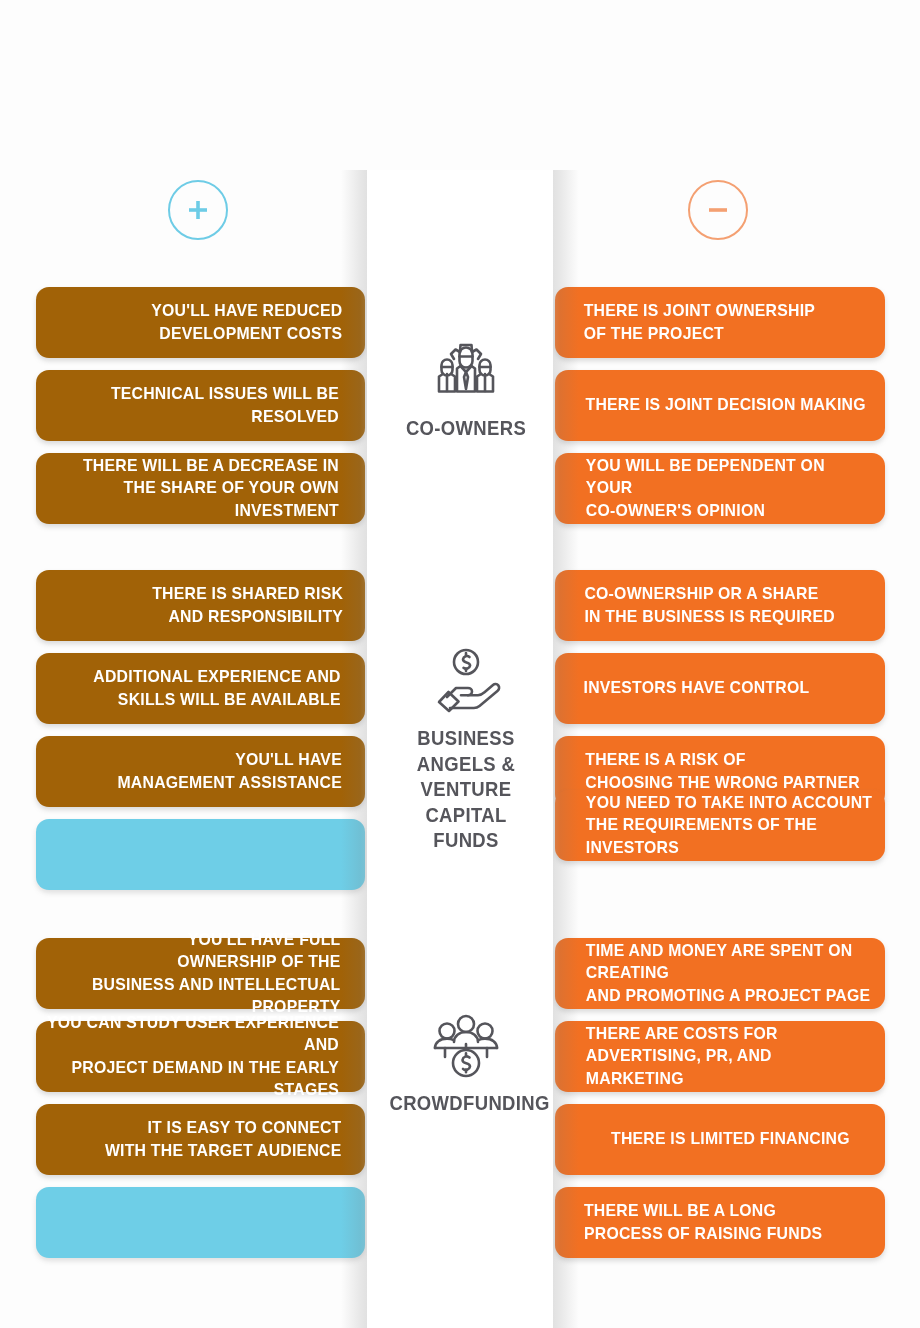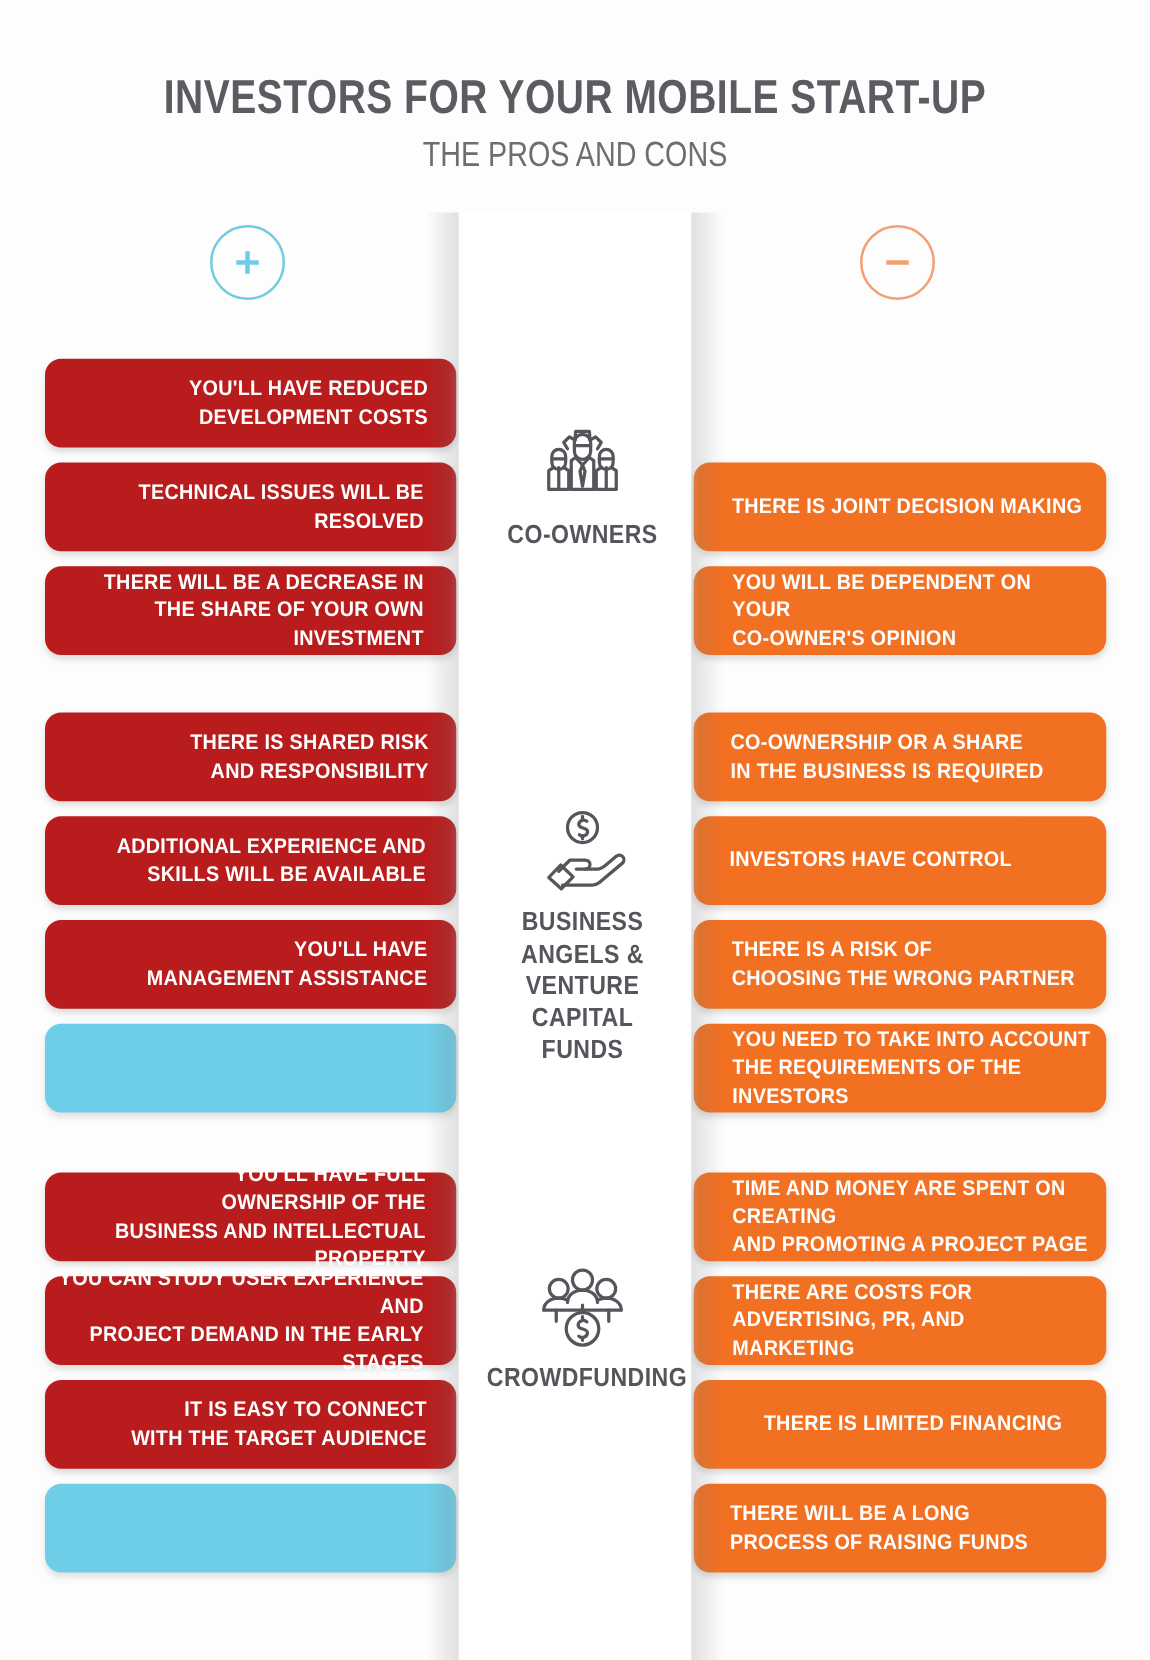--- a/index.html
+++ b/index.html
@@ -93,21 +93,21 @@
     font-weight:700;
     line-height:1.30;
     letter-spacing:0.25px;
     z-index:2;
     box-shadow:0 3px 5px rgba(140,140,140,0.30);
   }
   .bar .txt{ display:block; transform:scaleX(0.93); }
 
   .bar.blue{
     left:36px; width:329px;
-    background:#b91c1c;
+    background:#a16207;
     justify-content:flex-end;
     text-align:right;
     padding-right:15px;
   }
   .bar.blue.empty{ background:#6ecee7; box-shadow:0 3px 5px rgba(140,140,140,0.25); }
   .bar.orange{
     left:555px; width:330px;
     background:#f27022;
     justify-content:flex-start;
     text-align:left;
@@ -132,24 +132,20 @@
     letter-spacing:0.4px;
     line-height:1.22;
     transform:scaleX(0.88);
   }
 </style>
 </head>
 <body>
 
 <div id="page">
 
-  <div class="header">
-    <div class="title">INVESTORS FOR YOUR MOBILE START-UP</div>
-    <div class="subtitle">THE PROS AND CONS</div>
-  </div>
 
   <div class="badge plus">
     <svg width="22" height="22" viewBox="0 0 22 22">
       <rect x="9.2" y="2" width="3.6" height="18" fill="#6ecce6"></rect>
       <rect x="2" y="9.2" width="18" height="3.6" fill="#6ecce6"></rect>
     </svg>
   </div>
 
   <div class="badge minus">
     <svg width="22" height="22" viewBox="0 0 22 22">
@@ -232,20 +228,24 @@
 DEVELOPMENT COSTS</span>
     </div>
   <div class="bar blue" style="top:370px;">
       <span class="txt" style="white-space:pre-line;">TECHNICAL ISSUES WILL BE RESOLVED</span>
     </div>
   <div class="bar blue" style="top:453px;">
       <span class="txt" style="white-space:pre-line;">THERE WILL BE A DECREASE IN
 THE SHARE OF YOUR OWN INVESTMENT</span>
     </div>
 
+  <div class="bar orange" style="top:287px;">
+      <span class="txt" style="white-space:pre-line;">THERE IS JOINT OWNERSHIP
+OF THE PROJECT</span>
+    </div>
   <div class="bar orange" style="top:370px;">
       <span class="txt" style="white-space:pre-line;">THERE IS JOINT DECISION MAKING</span>
     </div>
   <div class="bar orange" style="top:453px;">
       <span class="txt" style="white-space:pre-line;">YOU WILL BE DEPENDENT ON YOUR
 CO-OWNER'S OPINION</span>
     </div>
 
   <div class="bar blue" style="top:570px;">
       <span class="txt" style="white-space:pre-line;">THERE IS SHARED RISK
@@ -267,21 +267,21 @@
       <span class="txt" style="white-space:pre-line;">CO-OWNERSHIP OR A SHARE
 IN THE BUSINESS IS REQUIRED</span>
     </div>
   <div class="bar orange" style="top:653px;">
       <span class="txt" style="white-space:pre-line;">INVESTORS HAVE CONTROL</span>
     </div>
   <div class="bar orange" style="top:736px;">
       <span class="txt" style="white-space:pre-line;">THERE IS A RISK OF
 CHOOSING THE WRONG PARTNER</span>
     </div>
-  <div class="bar orange" style="top:819px;justify-content:flex-end;">
+  <div class="bar orange" style="top:790px;justify-content:flex-end;">
       <span class="txt" style="white-space:pre-line;">YOU NEED TO TAKE INTO ACCOUNT
 THE REQUIREMENTS OF THE INVESTORS</span>
     </div>
 
   <div class="bar blue" style="top:938px;padding-left:43px;">
       <span class="txt" style="white-space:pre-line;">YOU'LL HAVE FULL OWNERSHIP OF THE
 BUSINESS AND INTELLECTUAL PROPERTY</span>
     </div>
   <div class="bar blue" style="top:1021px;">
       <span class="txt" style="white-space:pre-line;">YOU CAN STUDY USER EXPERIENCE AND

